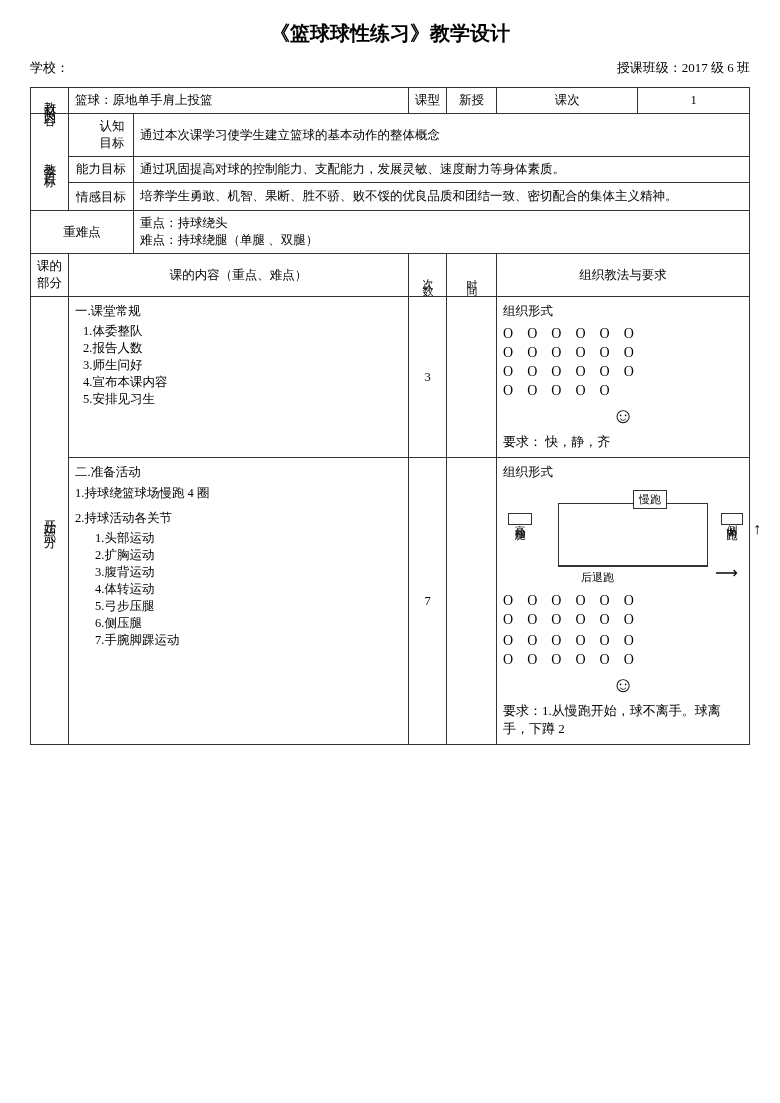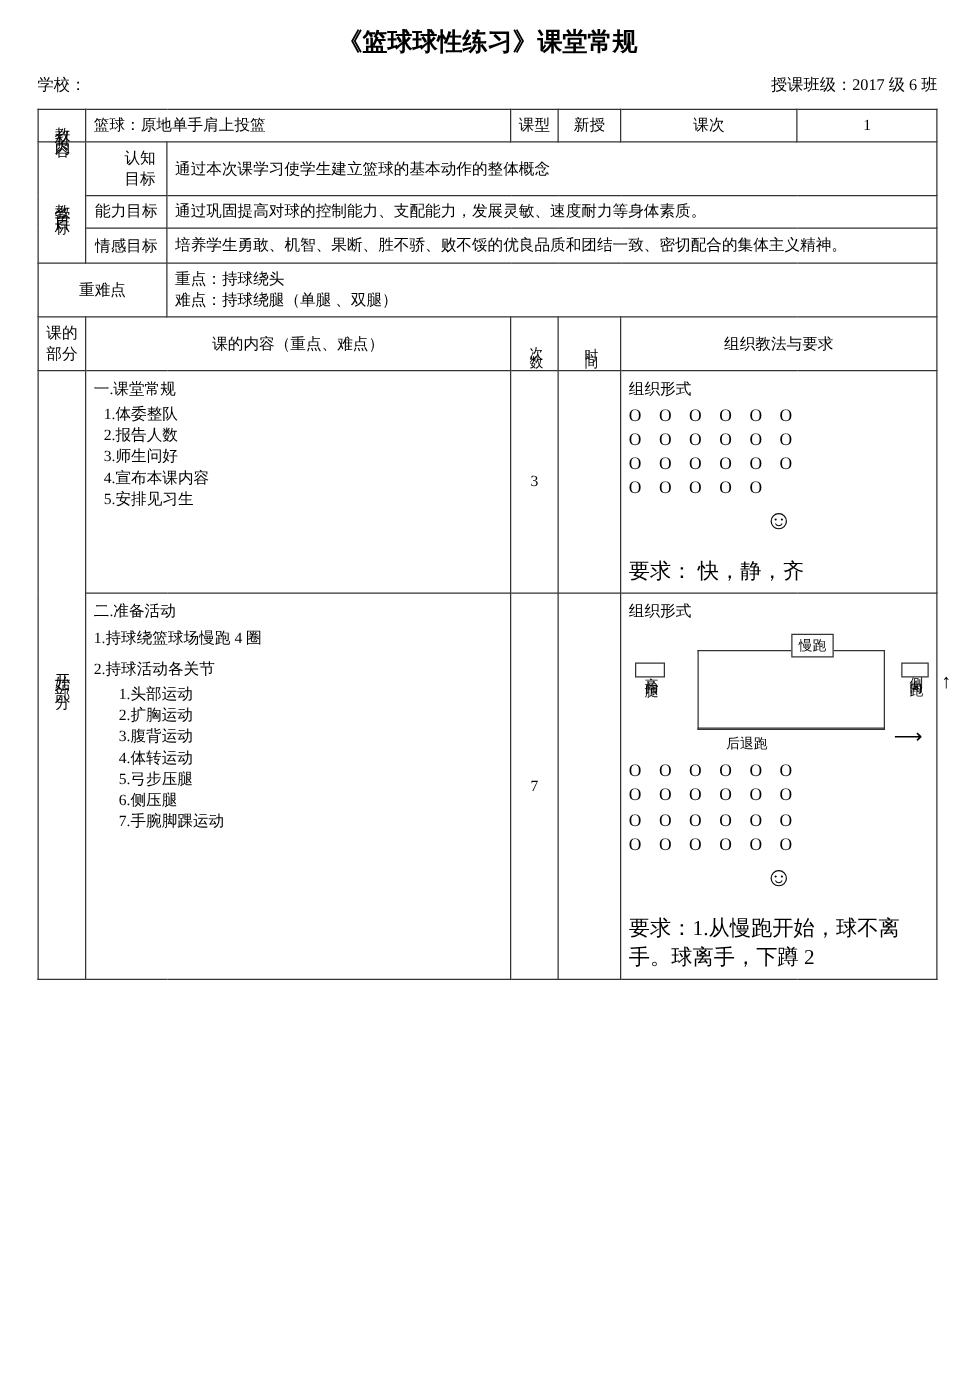--- a/index.html
+++ b/index.html
@@ -42,31 +42,31 @@
       letter-spacing: 2px;
     }
     .dots-row {
       display: flex;
       gap: 14px;
       margin: 3px 0;
       align-items: center;
     }
     .dot { font-size: 14px; }
     .smiley { font-size: 22px; text-align: center; margin: 4px 0; }
-    .requirement-text { margin-top: 16px; font-size: 17px; }
+    .requirement-text { margin-top: 4px; font-size: 13px; }
     .dots-section {
       margin-top: 6px;
     }
     .indent { padding-left: 8px; }
     .indent2 { padding-left: 20px; }
   </style>
 </head>
 <body>
 
-<div class="page-title">《篮球球性练习》课堂常规</div>
+<div class="page-title">《篮球球性练习》教学设计</div>
 
 <div class="school-line">
   <span>学校：</span>
   <span>授课班级：2017 级 6 班</span>
 </div>
 
 <table class="main-table">
 
   <tbody>
       <tr>

